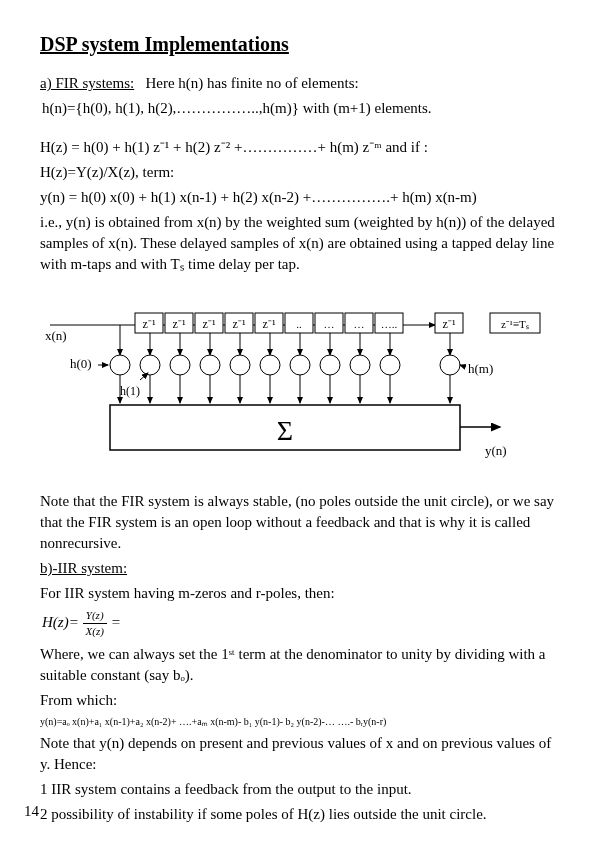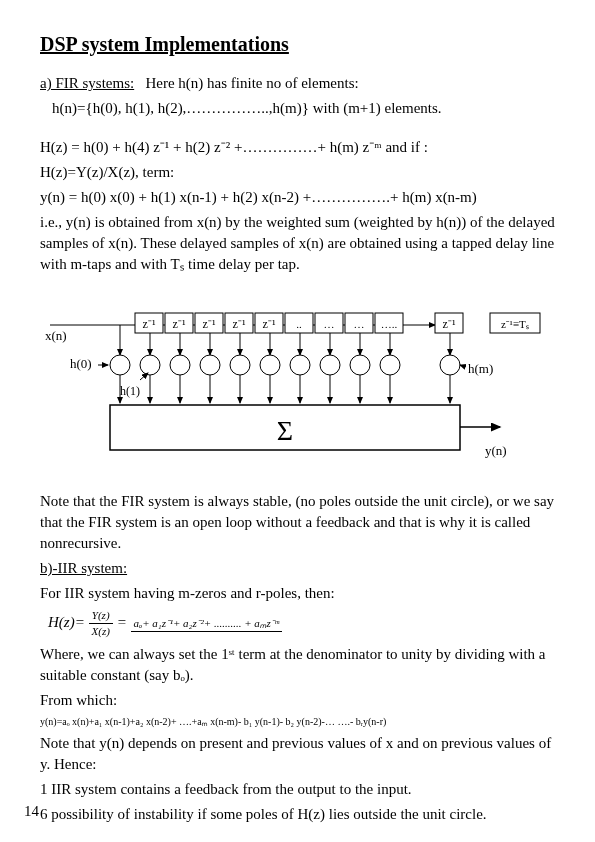--- a/index.html
+++ b/index.html
@@ -55,25 +55,25 @@
 </style>
 </head>
 <body>
 
 <div class="title">DSP system Implementations</div>
 
 <div class="para">
   <span class="section-label">a) FIR systems:</span>
   &nbsp;&nbsp;<span>Here h(n) has finite no of elements:</span>
 </div>
-<div class="para" style="margin-left:12px">h(n)={h(0), h(1), h(2),……………..,h(m)} with (m+1) elements.</div>
+<div class="para" style="margin-left:2px">h(n)={h(0), h(1), h(2),……………..,h(m)} with (m+1) elements.</div>
 
 <div style="height:10px"></div>
 
-<div class="para">H(z) = h(0) + h(4) z⁻¹ + h(2) z⁻² +……………+ h(m) z⁻ᵐ and if :</div>
+<div class="para">H(z) = h(0) + h(1) z⁻¹ + h(2) z⁻² +……………+ h(m) z⁻ᵐ and if :</div>
 <div class="para">H(z)=Y(z)/X(z), term:</div>
 <div class="para">y(n) = h(0) x(0) + h(1) x(n-1) + h(2) x(n-2) +…………….+ h(m) x(n-m)</div>
 <div class="para">i.e., y(n) is obtained from x(n) by the weighted sum (weighted by h(n)) of the delayed samples of x(n). These delayed samples of x(n) are obtained using a tapped delay line with m-taps and with Tₛ time delay per tap.</div>
 
 <div class="diagram">
 <svg width="515" height="170" viewBox="0 0 515 170">
   <defs>
     <marker id="arrow" markerWidth="8" markerHeight="8" refX="6" refY="3" orient="auto">
       <path d="M0,0 L7,3 L0,6 Z" fill="black"></path>
     </marker>
@@ -165,32 +165,31 @@
   <text x="245" y="145" font-size="28" text-anchor="middle">Σ</text>
   <line x1="420" y1="132" x2="460" y2="132" stroke="black" stroke-width="1.5" marker-end="url(#arrow)"></line>
   <text x="445" y="160" font-size="13">y(n)</text>
 </svg>
 </div>
 
 <div class="para">Note that the FIR system is always stable, (no poles outside the unit circle), or we say that the FIR system is an open loop without a feedback and that is why it is called nonrecursive.</div>
 <div class="para"><span class="section-label">b)-IIR system:</span></div>
 <div class="para">For IIR system having m-zeros and r-poles, then:</div>
 
-<div class="para formula" style="margin-left:8px">
+<div class="para formula" style="margin-left:2px">
   <span>H(z)=</span>
   <span class="frac">
     <div class="num">Y(z)</div>
     <div class="den">X(z)</div>
   </span>
   =
   <span class="frac">
-    <div class="num">aₒ+ a₁z⁻¹+ a₂z⁻²+ .......... + aₘz⁻ᵐ</div>
   </span>
 </div>
 
 <div class="para">Where, we can always set the 1ˢᵗ term at the denominator to unity by dividing with a suitable constant (say bₒ).</div>
 <div class="para">From which:</div>
 <div class="para" style="font-size:10px">y(n)=aₒ x(n)+a₁ x(n-1)+a₂ x(n-2)+ ….+aₘ x(n-m)- b₁ y(n-1)- b₂ y(n-2)-… ….- bᵣy(n-r)</div>
 <div class="para">Note that y(n) depends on present and previous values of x and on previous values of y. Hence:</div>
 <div class="para">1  IIR system contains a feedback from the output to the input.</div>
-<div class="para">6  possibility of instability if some poles of H(z) lies outside the unit circle.</div>
+<div class="para">2  possibility of instability if some poles of H(z) lies outside the unit circle.</div>
 
 <div class="page-num">14</div>
 
 </body></html>

